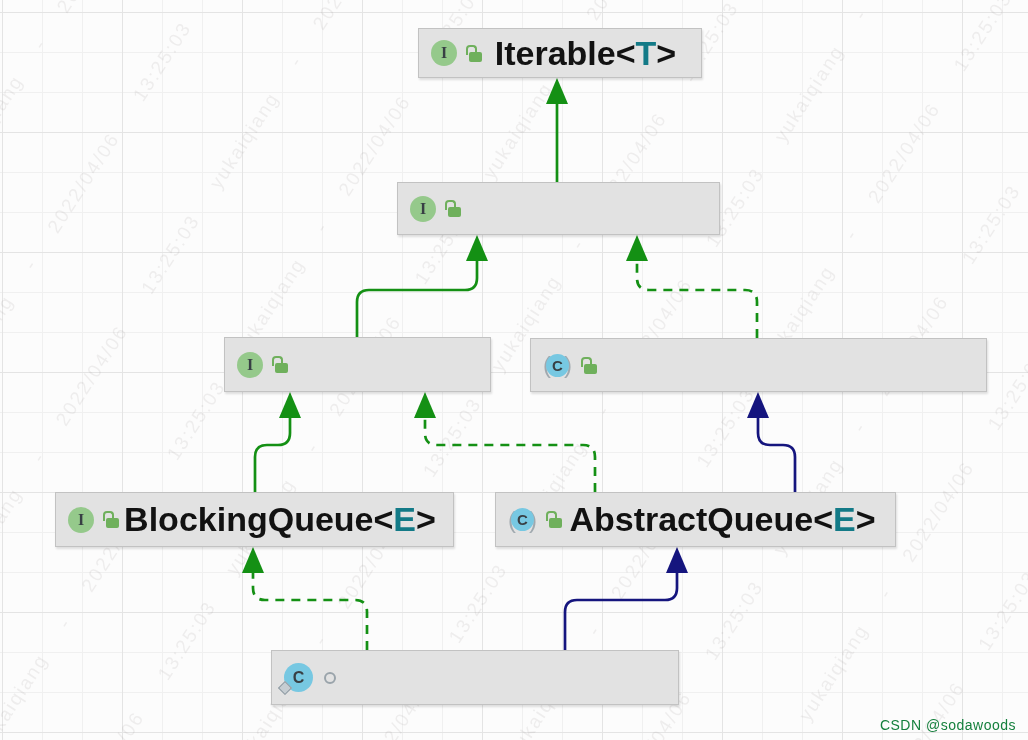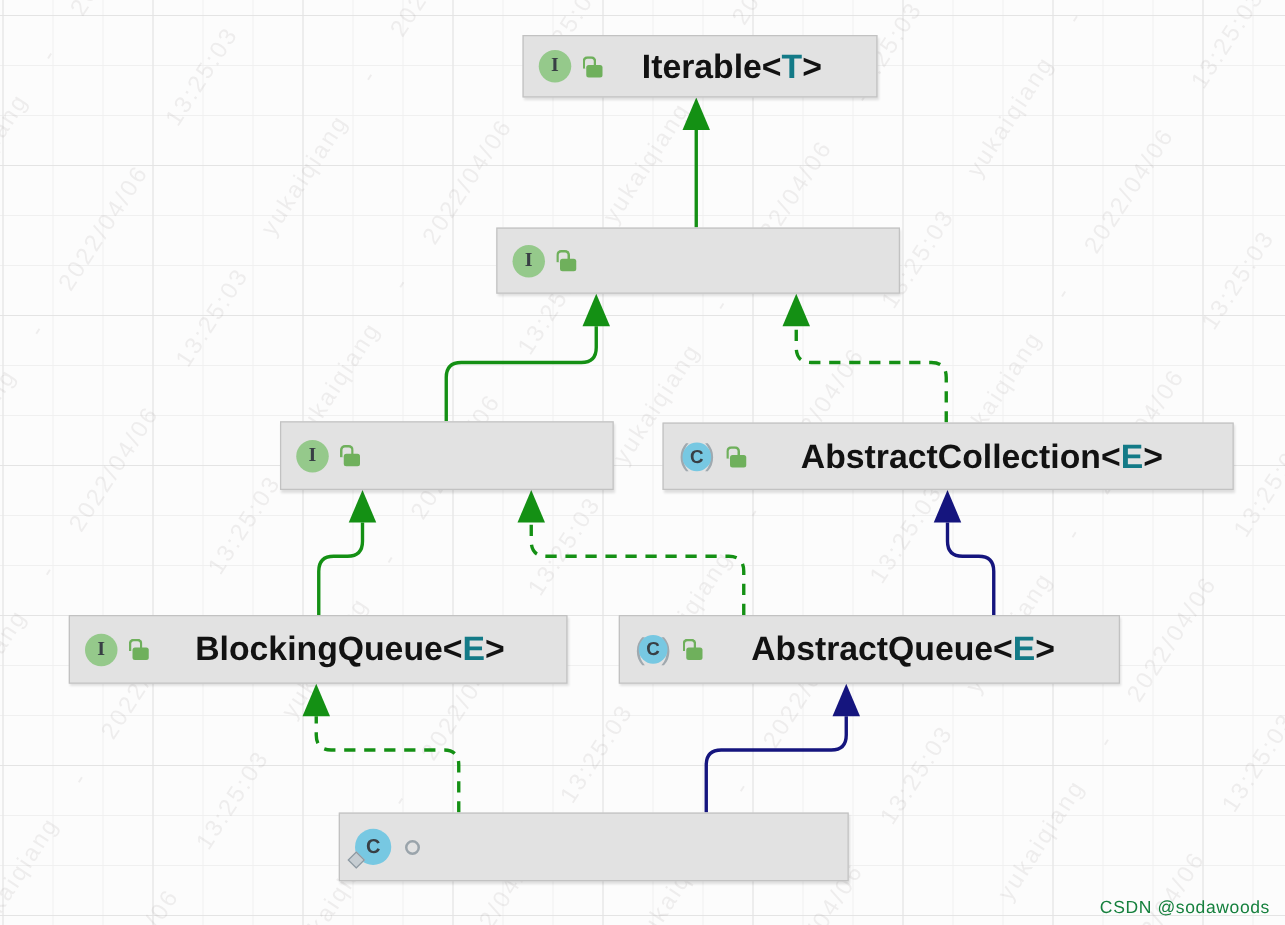--- a/index.html
+++ b/index.html
@@ -22,21 +22,21 @@
     font-size:19px;line-height:112px;letter-spacing:2px;
     pointer-events:none;user-select:none;word-spacing:28px;
   }
   #edges{position:absolute;left:0;top:0;}
   .node{
     position:absolute;display:flex;align-items:center;
     background:#e2e2e2;border:1px solid #c2c2c2;
     box-shadow:1px 2px 2px rgba(0,0,0,0.12);
     padding:0 12px;box-sizing:border-box;cursor:default;
   }
-  .node-label{flex:1;text-align:center;font-size:27px;font-weight:600;color:#121212;white-space:nowrap;padding:0 4px;}
+  .node-label{flex:1;text-align:center;font-size:34px;font-weight:600;color:#121212;white-space:nowrap;padding:0 4px;}
   .gbr{font-weight:700;color:#121212;}
   .gparam{font-weight:600;color:#137a87;}
   .icons{display:flex;align-items:center;gap:9px;}
   .icon-circle{
     width:26px;height:26px;border-radius:50%;background:#95c98b;
     display:flex;align-items:center;justify-content:center;
     font-family:"Liberation Serif","DejaVu Serif",serif;
     font-weight:bold;font-size:16px;color:#383f44;flex:0 0 auto;
   }
   .icon-circle.cls{background:#77c8e2;font-family:"Liberation Sans",sans-serif;font-size:15px;}
@@ -126,21 +126,20 @@
     <span class="abstract-wrap">
       <span class="paren l">(</span>
         <span class="icon-circle cls">C</span>
         <span class="paren r">)</span>
     </span>
     <span class="icon-lock">
       <span class="shackle"></span>
         <span class="lockbody"></span>
     </span>
   </span>
-  <span class="node-label"><span>AbstractCollection</span><span class="gbr">&lt;</span><span class="gparam">E</span><span class="gbr">&gt;</span></span>
 </div>
 
 <div class="node" style="left:55px;top:492px;width:399px;height:55px;">
   <span class="icons">
     <span class="icon-circle">I</span>
     <span class="icon-lock">
       <span class="shackle"></span>
         <span class="lockbody"></span>
     </span>
   </span>

